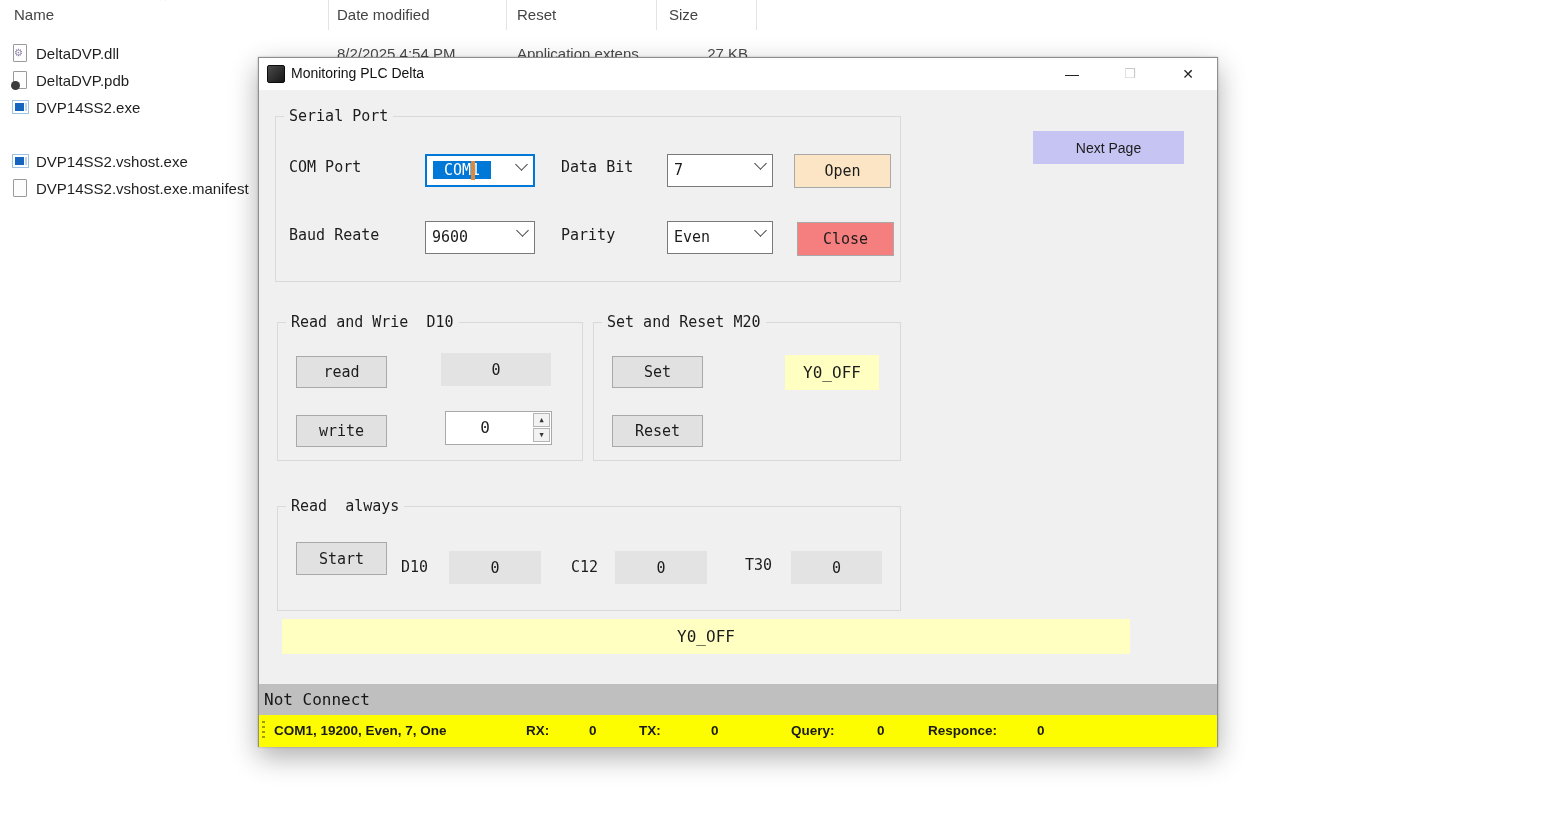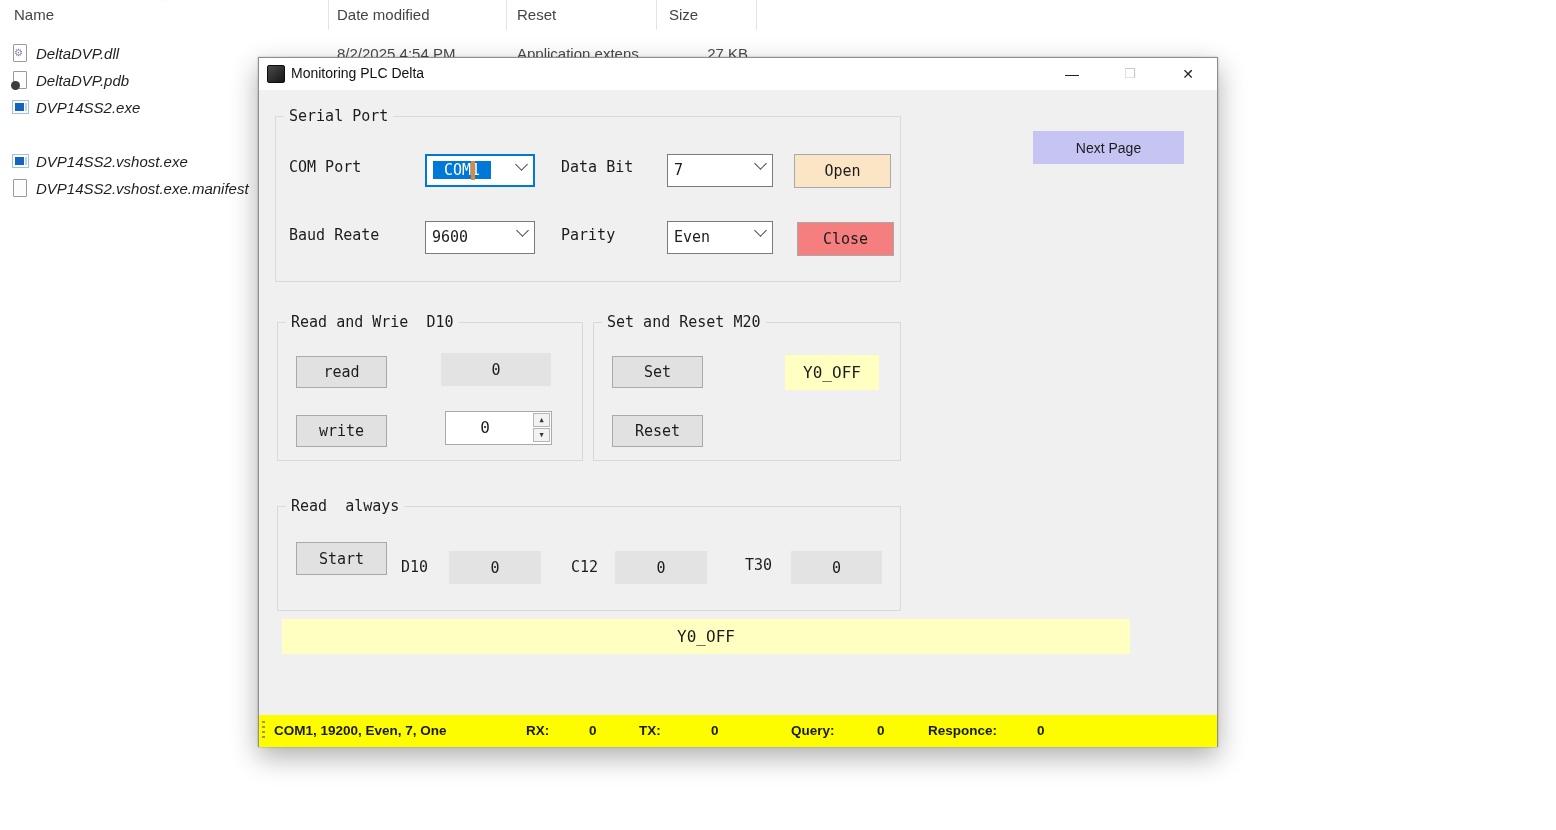--- a/index.html
+++ b/index.html
@@ -5,21 +5,21 @@
   * { margin:0; padding:0; box-sizing:border-box; }
   html,body { width:1556px; height:830px; background:#ffffff; overflow:hidden;
               font-family:"Liberation Sans", sans-serif; }
 
   
   #explorer { position:absolute; left:0; top:0; width:1556px; height:830px; background:#ffffff; }
   .col-header { position:absolute; top:6px; font-size:15px; color:#444; }
   .col-sep { position:absolute; top:0; width:1px; height:30px; background:#e3e3e3; }
   .sort-caret { position:absolute; top:-6px; font-size:14px; color:#555; }
   .file-row { position:absolute; left:0; width:330px; height:27px; }
-  .file-row .fname { position:absolute; left:36px; top:5px; font-size:15px; color:#1f1f1f; white-space:nowrap;font-style:italic; }
+  .file-row .fname { position:absolute; left:36px; top:5px; font-size:15px; color:#1f1f1f; white-space:nowrap; }
   .fileicon { position:absolute; left:12px; top:4px; width:17px; height:18px; }
   .detail { position:absolute; font-size:15px; color:#4a4a4a; white-space:nowrap; }
 
   
   .page { position:absolute; left:1px; top:0; width:14px; height:18px; background:#fdfdfd; border:1px solid #9a9a9a; border-radius:1px; }
   .gear { position:absolute; left:2px; top:3px; font-size:10px; color:#8b7ea8; }
   .pdb-dot { position:absolute; left:-1px; bottom:-1px; width:9px; height:9px; border-radius:50%; background:#3b3b3b; }
   .exe-ico { position:absolute; left:0; top:2px; width:17px; height:14px; border:1px solid #9cc3e5; background:#ffffff; }
   .exe-ico .inner { position:absolute; left:2px; top:2px; width:9px; height:8px; background:#1565c0; }
   .exe-ico .bar { position:absolute; right:1px; top:2px; width:2px; height:8px; background:#bcd6ec; }
@@ -203,20 +203,21 @@
   <div class="btn mono" style="left:37px; top:484px; width:91px; height:33px">Start</div>
   <div class="lbl mono" style="left:142px; top:500px">D10</div>
   <div class="display mono" style="left:190px; top:493px; width:92px; height:33px">0</div>
   <div class="lbl mono" style="left:312px; top:500px">C12</div>
   <div class="display mono" style="left:356px; top:493px; width:92px; height:33px">0</div>
   <div class="lbl mono" style="left:486px; top:498px">T30</div>
   <div class="display mono" style="left:532px; top:493px; width:91px; height:33px">0</div>
 
   <div id="banner" class="mono">Y0_OFF</div>
 
+  <div id="notconnect" class="mono">Not Connect</div>
   <div id="statusstrip">
     <div id="grip"></div>
     <span style="left:15px">COM1, 19200, Even, 7, One</span>
     <span style="left:267px">RX:</span>
     <span style="left:330px">0</span>
     <span style="left:380px">TX:</span>
     <span style="left:452px">0</span>
     <span style="left:532px">Query:</span>
     <span style="left:618px">0</span>
     <span style="left:669px">Responce:</span>

